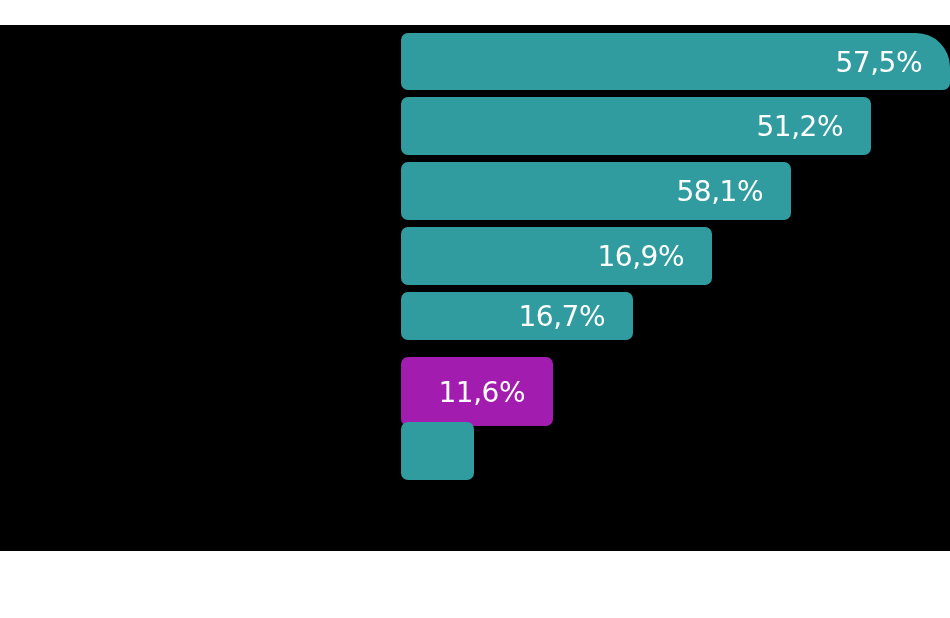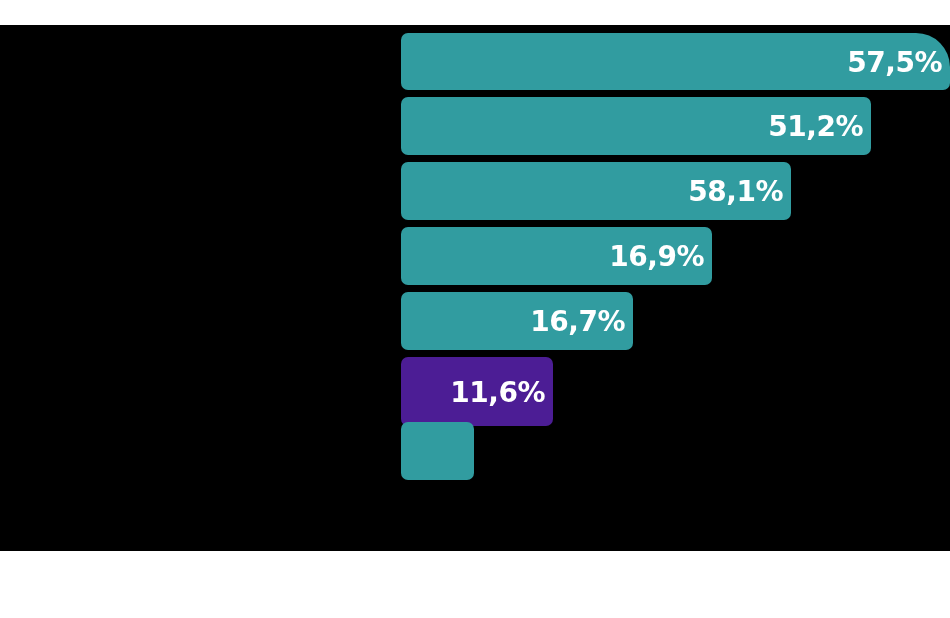--- a/index.html
+++ b/index.html
@@ -55,26 +55,26 @@
   }
   .bar {
     position: absolute;
     left: 401px;
     background: #319ca0;
     border-radius: 7px;
     box-sizing: border-box;
   }
   .bar-value {
     position: absolute;
-    right: 8px;
+    right: 28px;
     top: 50%;
     transform: translateY(-50%);
     color: #ffffff;
     font-family: "DejaVu Sans", sans-serif;
-    font-weight: bold;
+    font-weight: normal;
     font-size: 28px;
     letter-spacing: -0.5px;
     white-space: nowrap;
   }
   .bar.b0 { border-top-right-radius: 34px; }
 </style>
 </head>
 <body>
 
 <div id="stage">
@@ -97,24 +97,24 @@
         </div>
         <div class="bar b1" style="top: 72px; height: 58px; width: 470px; background: rgb(49, 156, 160);">
           <span class="bar-value" style="color: rgb(255, 255, 255);">51,2%</span>
         </div>
         <div class="bar b2" style="top: 137px; height: 58px; width: 390px; background: rgb(49, 156, 160);">
           <span class="bar-value" style="color: rgb(255, 255, 255);">58,1%</span>
         </div>
         <div class="bar b3" style="top: 202px; height: 58px; width: 311px; background: rgb(49, 156, 160);">
           <span class="bar-value" style="color: rgb(255, 255, 255);">16,9%</span>
         </div>
-        <div class="bar b4" style="top: 267px; height: 58px; width: 232px; background: rgb(49, 156, 160);">
+        <div class="bar b4" style="top: 267px; height: 48px; width: 232px; background: rgb(49, 156, 160);">
           <span class="bar-value" style="color: rgb(255, 255, 255);">16,7%</span>
         </div>
-        <div class="bar b5" style="top: 332px; height: 69px; width: 152px; background: #4c1d95;">
+        <div class="bar b5" style="top: 332px; height: 69px; width: 152px; background: #a21caf;">
           <span class="bar-value" style="color: rgb(255, 255, 255);">11,6%</span>
         </div>
         <div class="bar b6" style="top: 397px; height: 58px; width: 73px; background: rgb(49, 156, 160);"></div>
       </div>
 
   </div>
 
 </div>
 
 </body></html>

